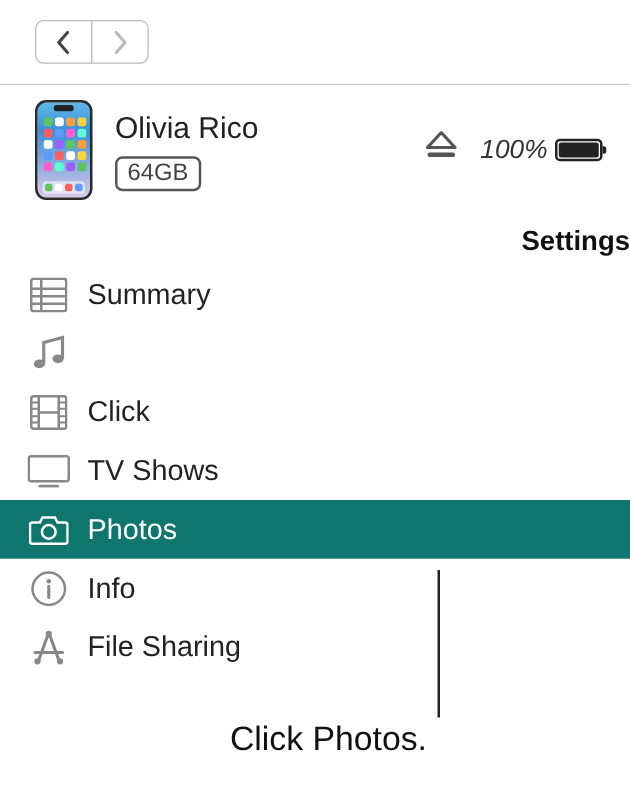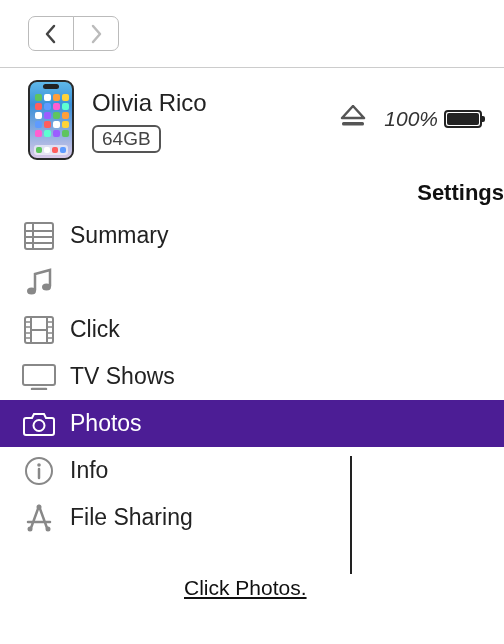--- a/index.html
+++ b/index.html
@@ -171,21 +171,21 @@
     .menu-item {
       display: flex;
       align-items: center;
       height: 47px;
       padding-left: 22px;
       gap: 14px;
       font-size: 23px;
       color: #222;
     }
     .menu-item.selected {
-      background: #4c1d95;
+      background: #0f766e;
       color: #fff;
     }
     .menu-item.selected .icon-wrap {
       color: #fff;
     }
     .icon-wrap {
       width: 34px;
       height: 34px;
       color: #888;
       display: flex;
@@ -198,23 +198,22 @@
       top: 456px;
       left: 350px;
       width: 2px;
       height: 118px;
       background: #222;
     }
     .callout-text {
       position: absolute;
       top: 576px;
       left: 184px;
-      font-size: 21px;
+      font-size: 27px;
       color: #111;
-      text-decoration: underline;
     }
   </style>
 </head>
 <body>
 
 <div class="toolbar">
   <div class="nav-btn back">
     <svg width="14" height="20" viewBox="0 0 14 20">
       <path d="M10 2 L3 10 L10 18" stroke="currentColor" stroke-width="2.5" fill="none" stroke-linecap="round" stroke-linejoin="round"></path>
     </svg>

